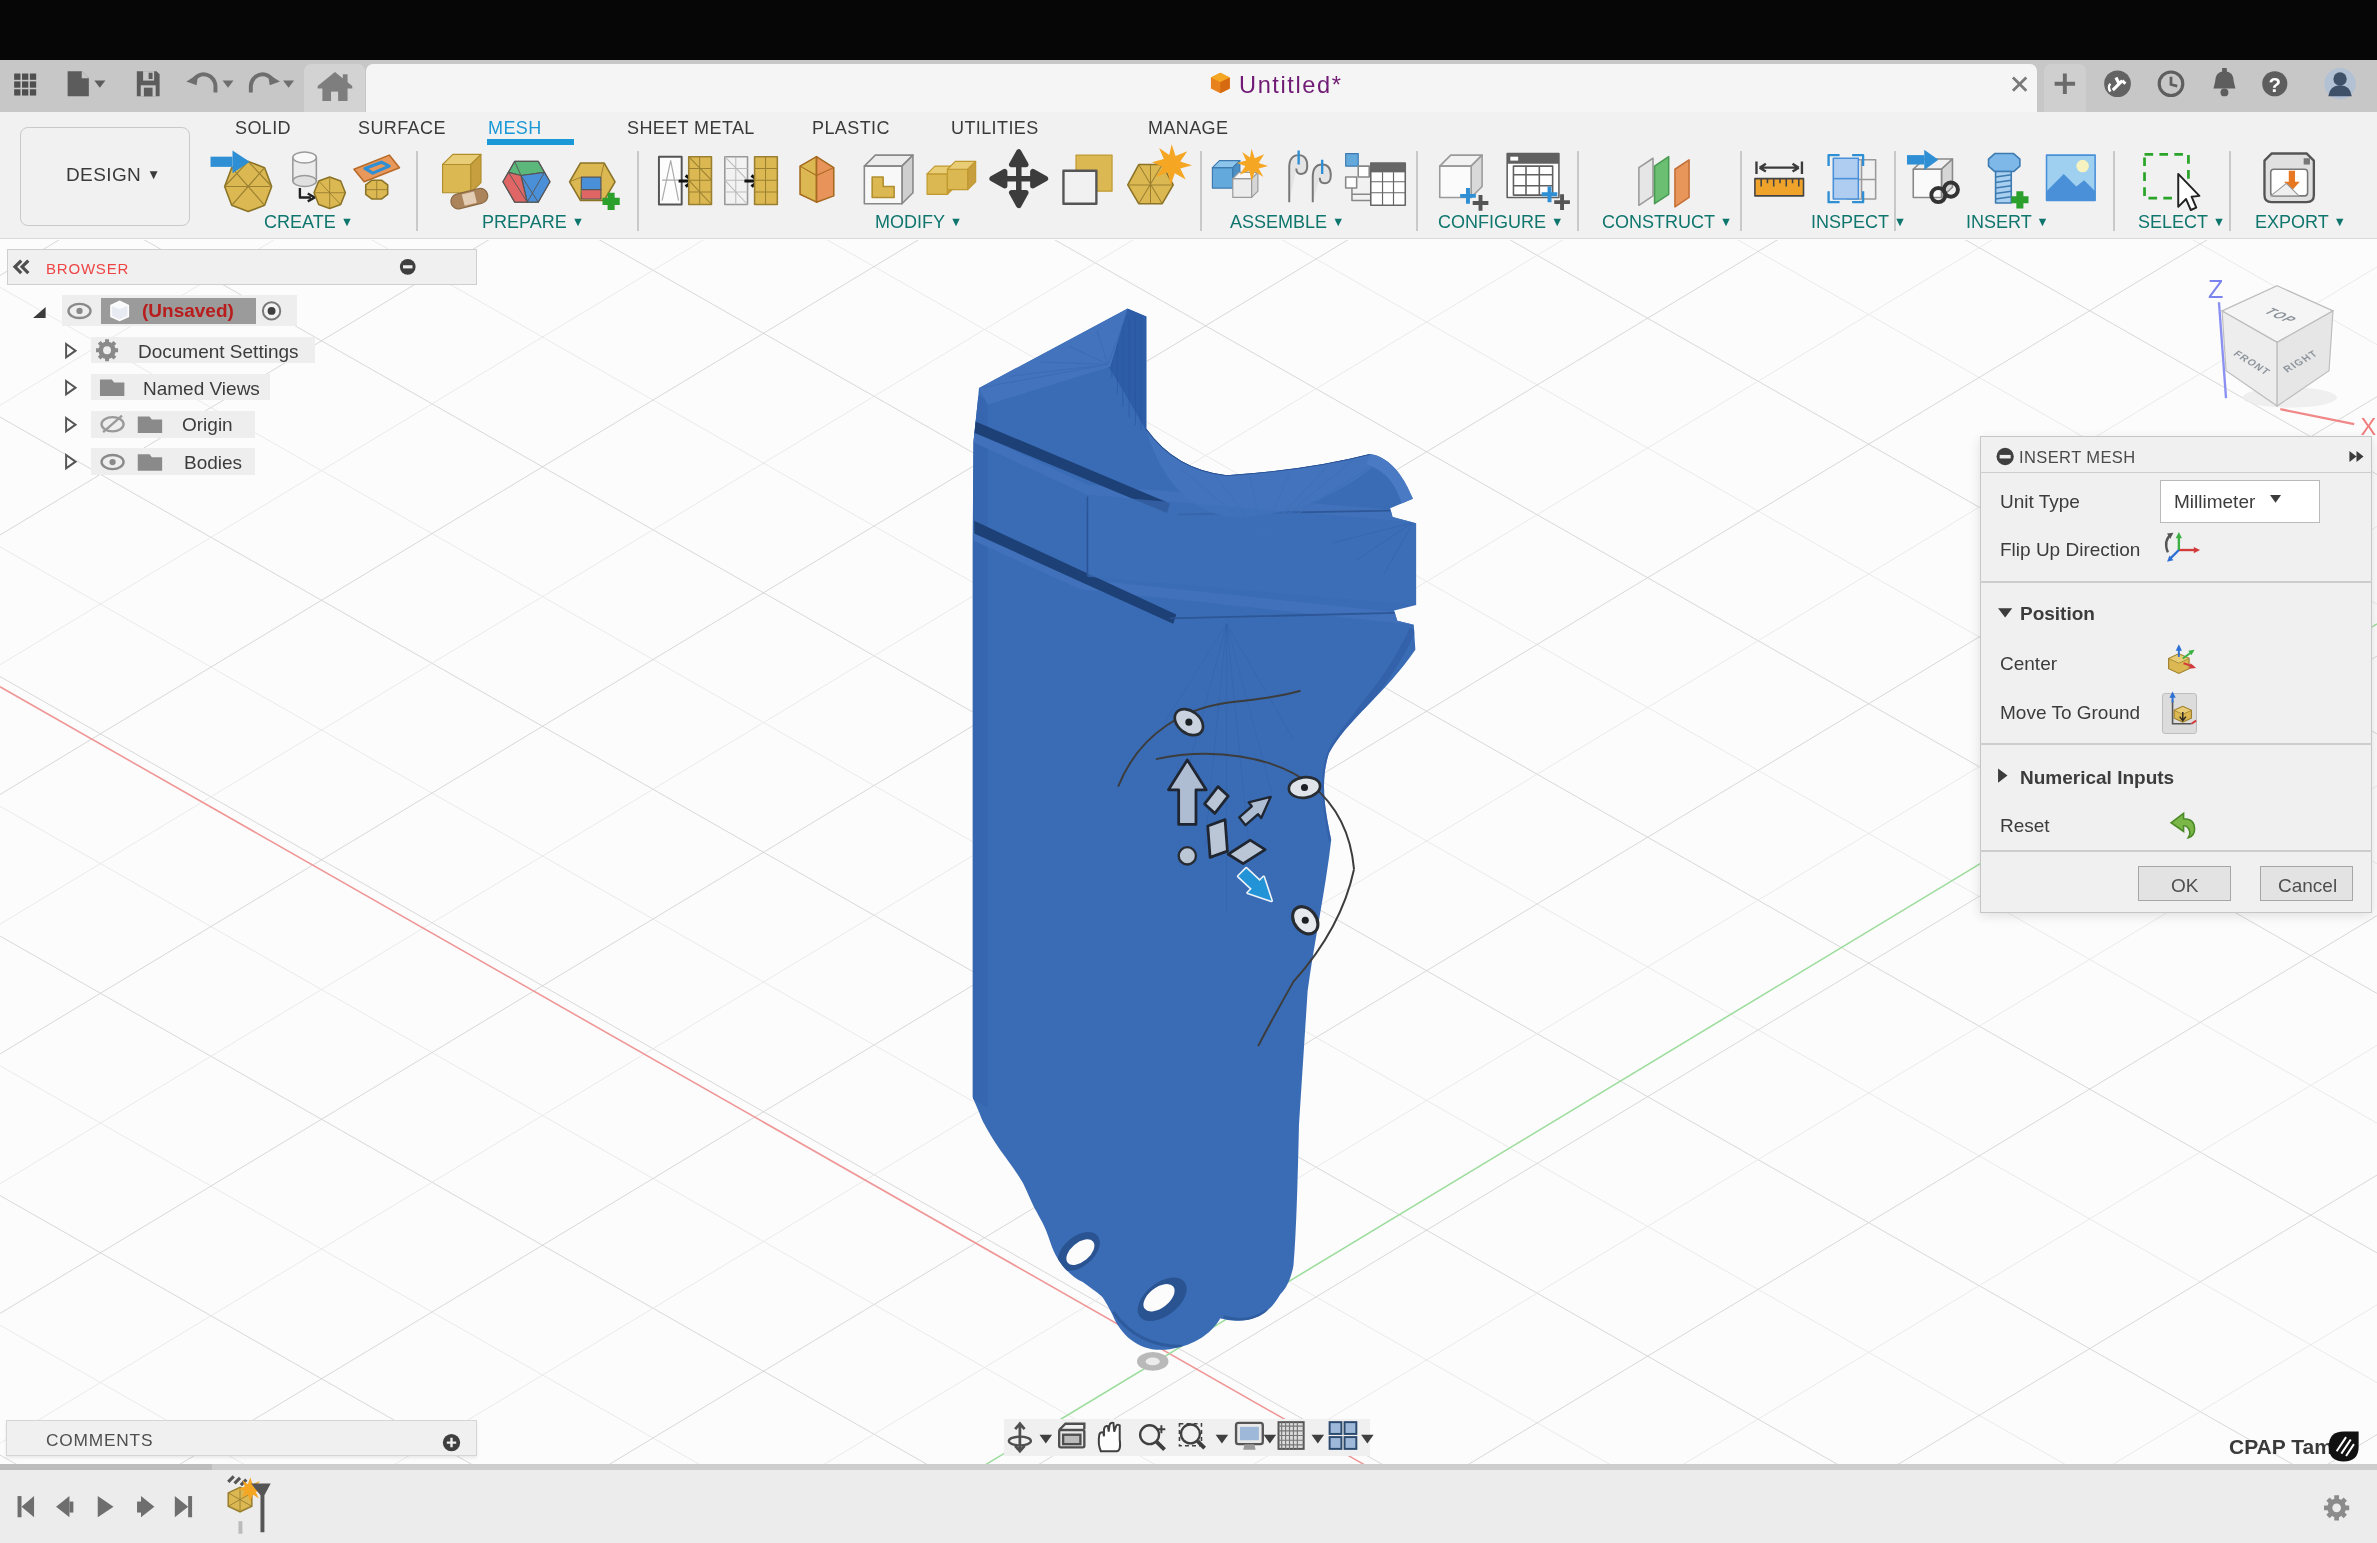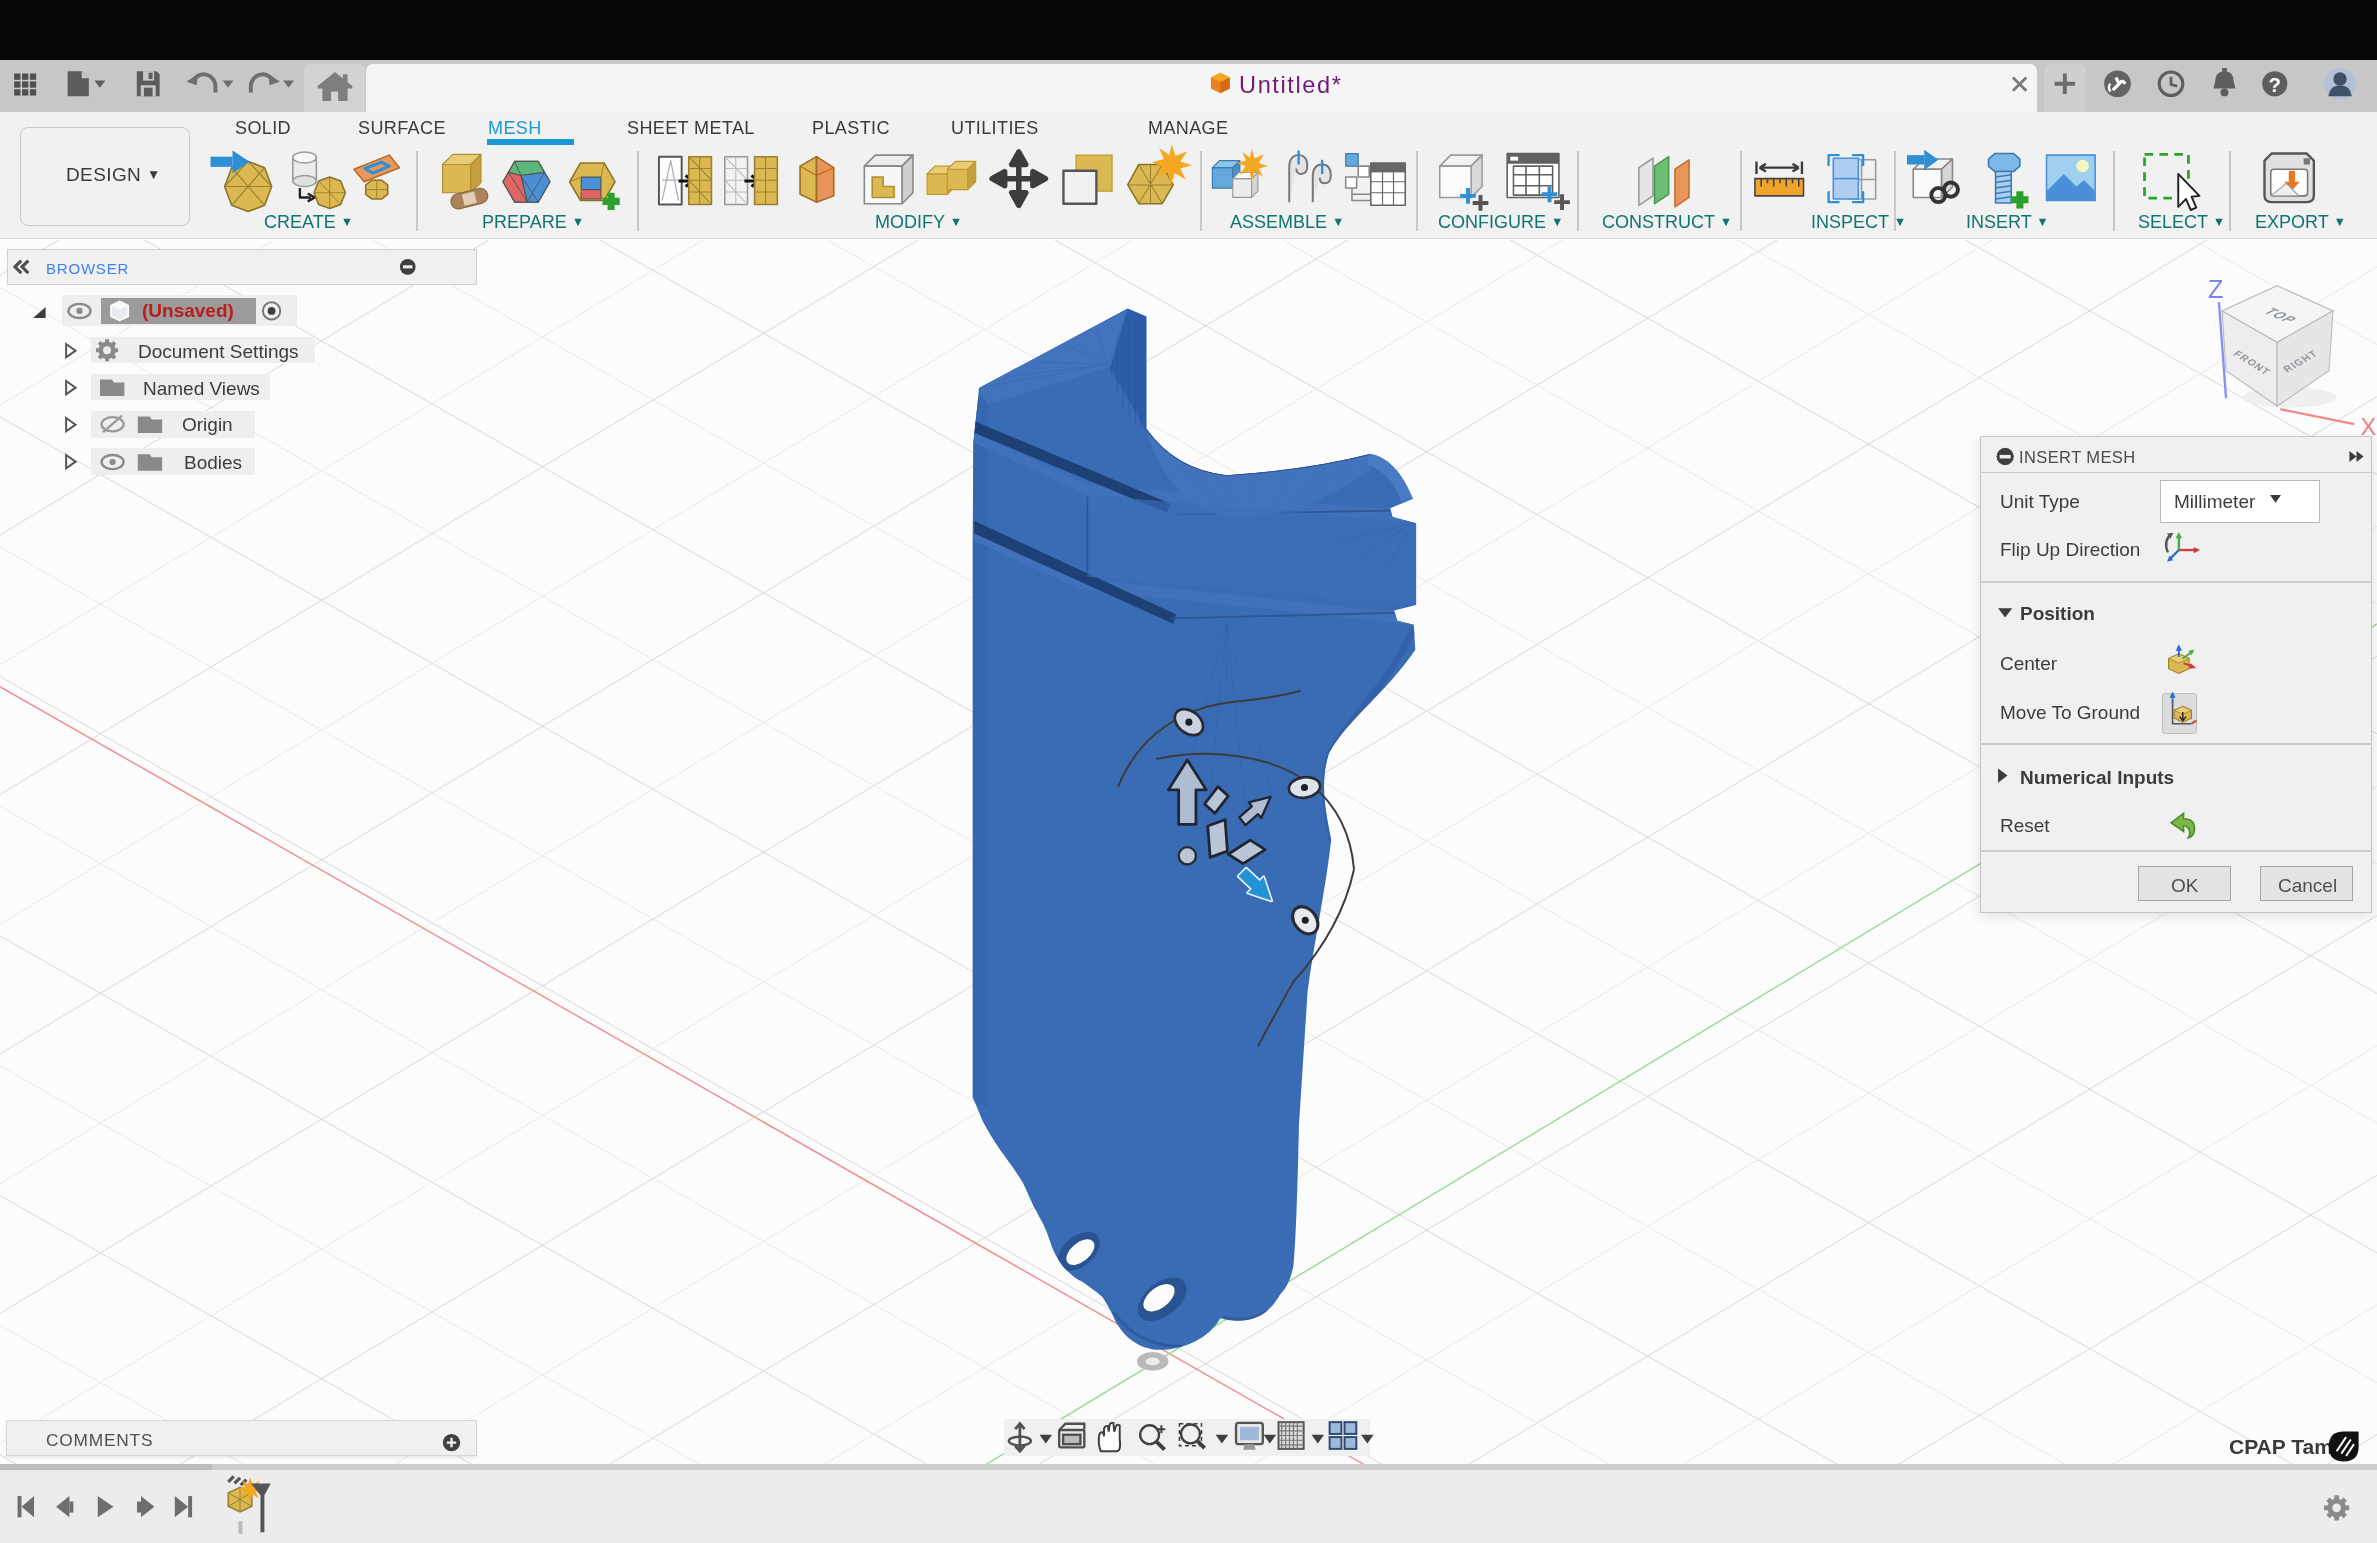--- a/index.html
+++ b/index.html
@@ -422,21 +422,21 @@
 <path d="M2893,196 L2938,196 L2947,205 L2947,249 Q2947,258 2938,258 L2893,258 Q2884,258 2884,249 L2884,205 Z" fill="#e0e0e0" stroke="#555" stroke-width="3"></path>
 <rect x="2892" y="216" width="47" height="34" rx="4" fill="#fff" stroke="#777" stroke-width="2"></rect>
 <rect x="2934" y="202" width="8" height="8" fill="#777"></rect>
 <polygon points="2915,218 2923,218 2923,232 2929,232 2919,243 2909,232 2915,232" fill="#e87722"></polygon>
 <polygon points="2892,250 2912,234 2928,250" fill="#efefef" stroke="#999" stroke-width="1.5"></polygon>
 </g>
 </svg>
 
 <div class="abs" style="left:1239px;top:72px;font-size:23.6px;letter-spacing:1.6px;color:#701a75;">Untitled*</div>
 <div id="browserhdr" class="abs"></div>
-<div class="btxt" style="left:46px;top:260px;font-size:15px;color:#3b82f6;letter-spacing:0.8px;">BROWSER</div>
+<div class="btxt" style="left:46px;top:260px;font-size:15px;color:#ef4444;letter-spacing:0.8px;">BROWSER</div>
 <div class="brow" style="left:62px;top:295px;width:235px;height:31px;"></div>
 <div class="abs" style="left:101px;top:298px;width:155px;height:26px;background:#9b9b9b;"></div>
 <div class="btxt" style="left:142px;top:300px;color:#b91c1c;font-weight:bold;">(Unsaved)</div>
 <div class="brow" style="left:91px;top:337px;width:224px;height:26px;"></div>
 <div class="btxt" style="left:138px;top:341px;">Document Settings</div>
 <div class="brow" style="left:91px;top:374px;width:179px;height:26px;"></div>
 <div class="btxt" style="left:143px;top:378px;">Named Views</div>
 <div class="brow" style="left:91px;top:411px;width:164px;height:27px;"></div>
 <div class="btxt" style="left:182px;top:414px;">Origin</div>
 <div class="brow" style="left:91px;top:448px;width:164px;height:27px;"></div>

